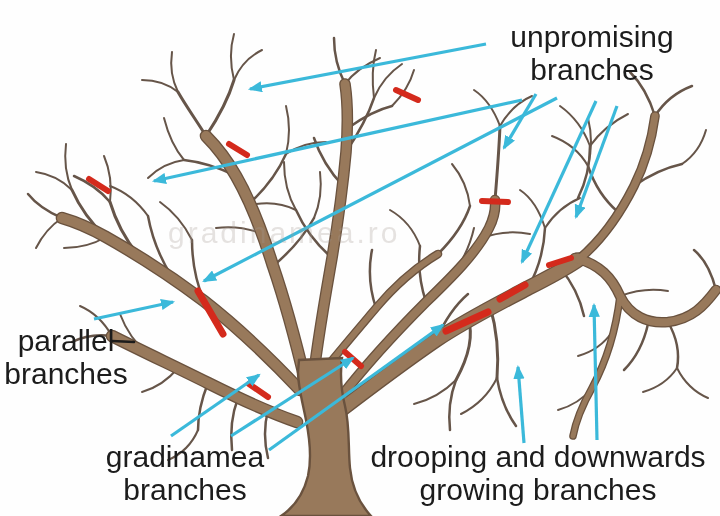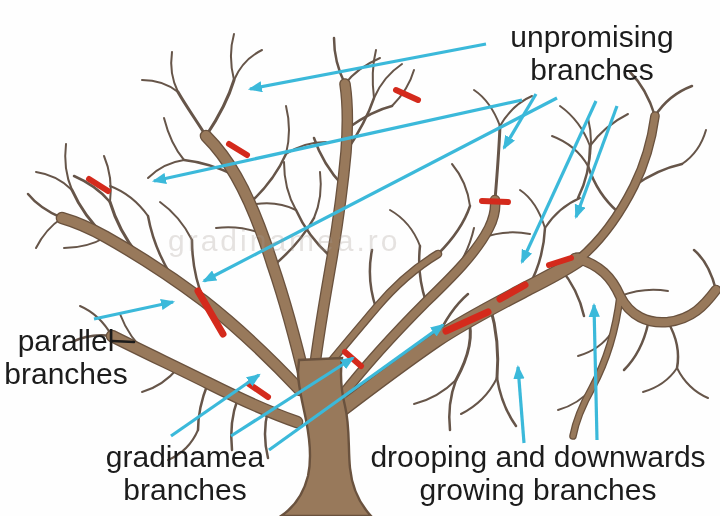--- a/index.html
+++ b/index.html
@@ -1,21 +1,21 @@
 <!DOCTYPE html>
 <html><head>
 <meta charset="utf-8">
 <style>
   html,body{margin:0;padding:0;background:#ffffff;}
   #stage{position:relative;width:720px;height:516px;overflow:hidden;background:#fefefe;
          font-family:"Liberation Sans", sans-serif;}
   #tree-svg{position:absolute;left:0;top:0;width:720px;height:516px;}
   .label{position:absolute;text-align:center;font-size:30px;line-height:33px;
          color:#1c1c1c;letter-spacing:0px;white-space:nowrap;}
-  #watermark{position:absolute;left:168px;top:224px;font-size:30px;letter-spacing:3px;
+  #watermark{position:absolute;left:168px;top:216px;font-size:30px;letter-spacing:3px;
              color:rgba(164,154,146,0.28);user-select:none;}
 </style>
 </head>
 <body>
 
 <div id="stage" style="background: rgb(254, 254, 254);">
 
   <svg id="tree-svg" viewBox="0 0 720 516">
     <defs>
       <marker id="ah" viewBox="0 0 10 8" refX="8.5" refY="4" markerWidth="4.4" markerHeight="3.6" orient="auto-start-reverse">

